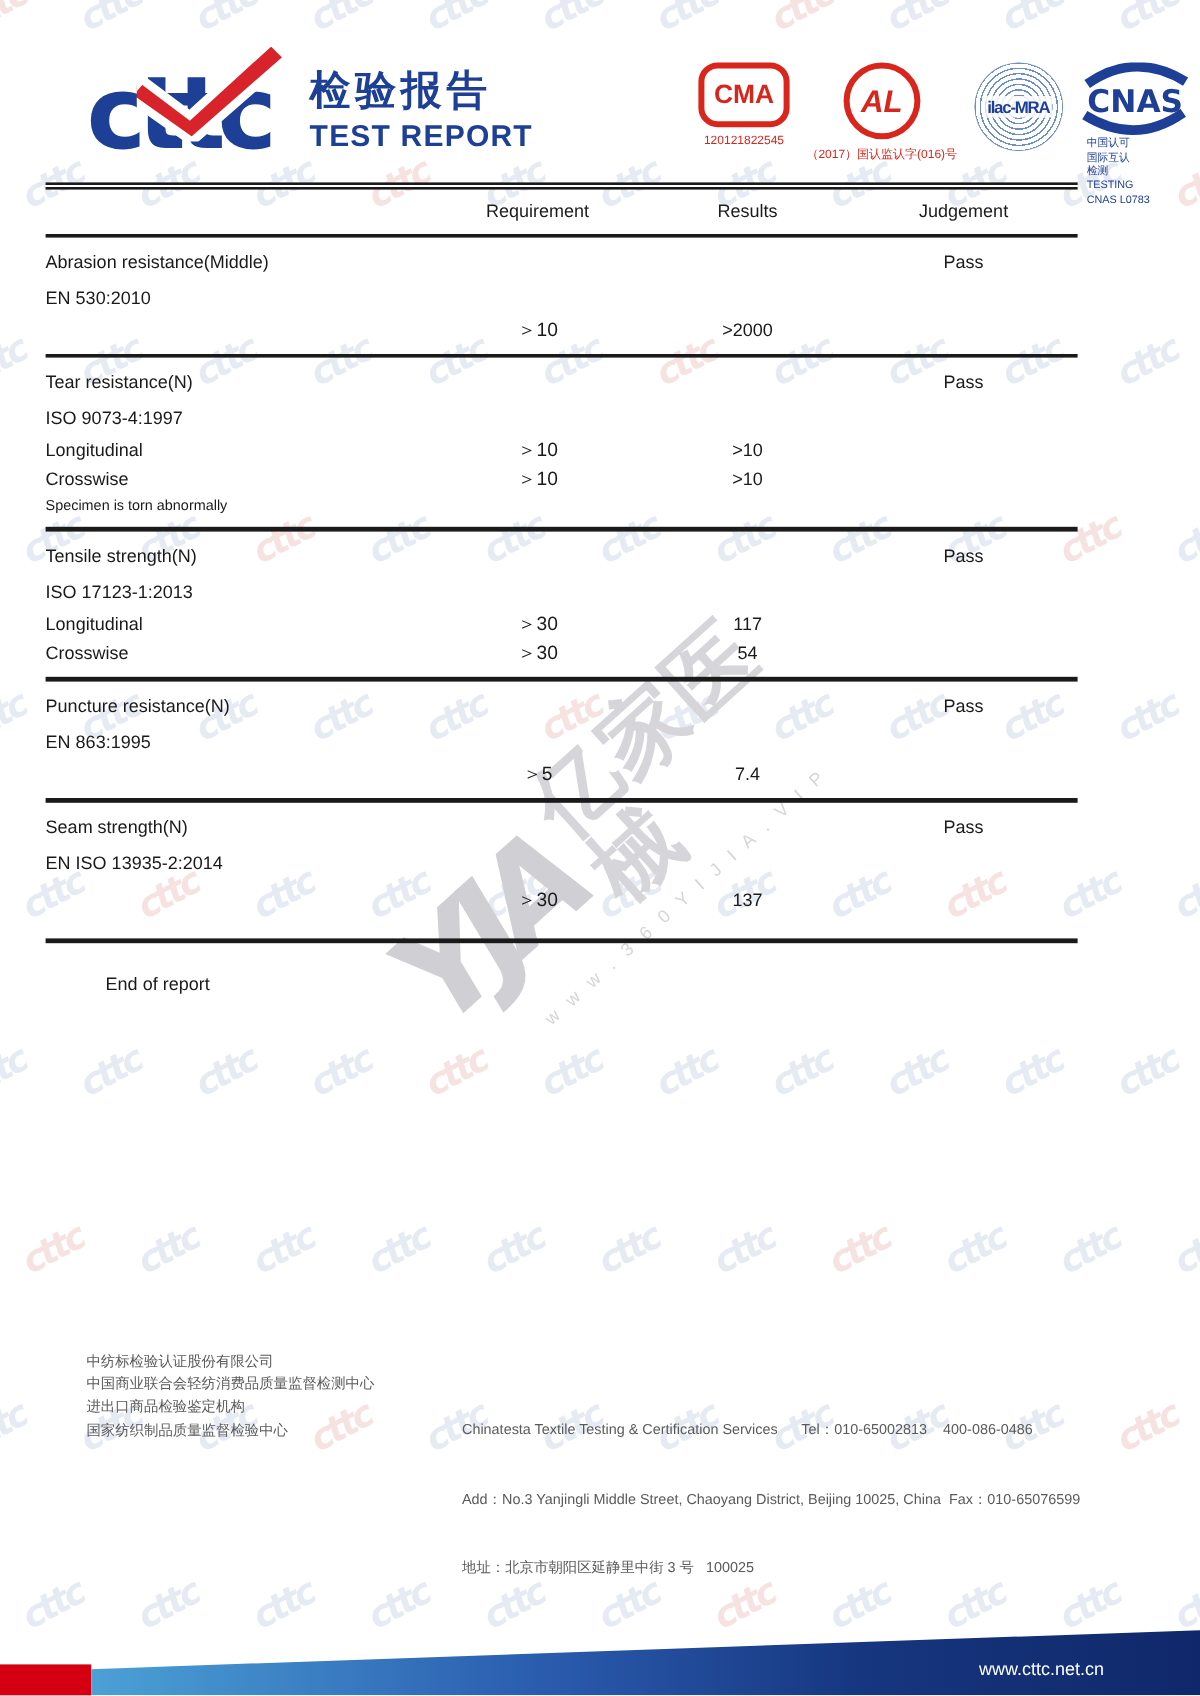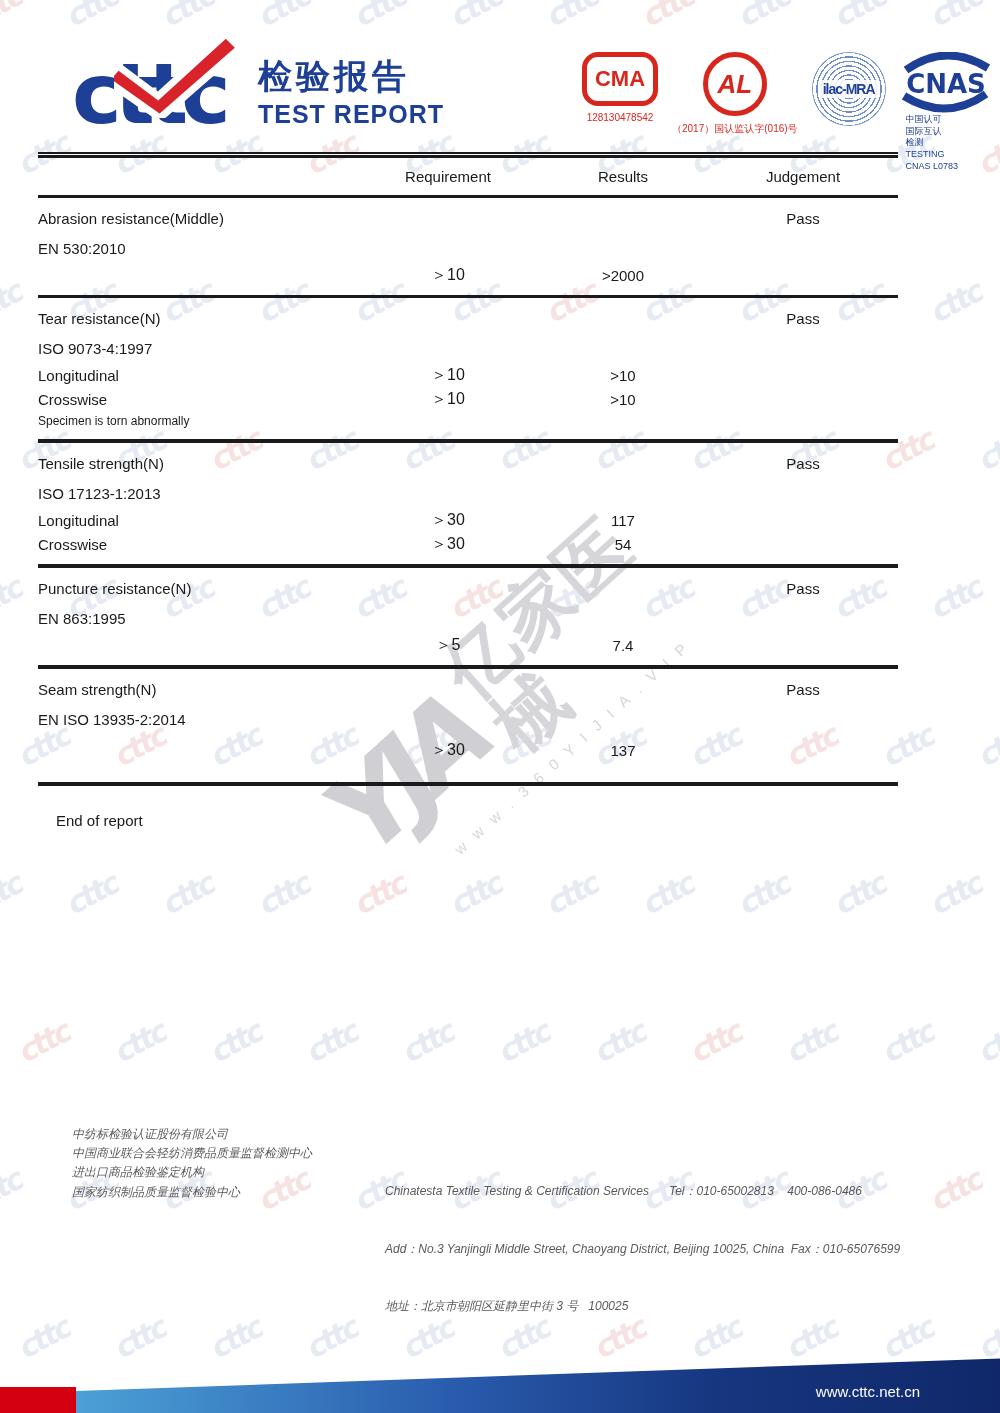--- a/index.html
+++ b/index.html
@@ -60,23 +60,23 @@
   .hdr-row{min-height:37px;font-size:15.5px;}
   .cell{font-size:15px;}
   .center{text-align:center;}
   .req{font-size:16px;}
   .section{padding:4px 0 8px 0;}
   .name-row{min-height:32px;}
   .std-row{min-height:29px;}
   .value-row{min-height:24px;}
   .note-row{min-height:20px;}
   .note{font-size:12px;}
-  .end-note{margin:26px 0 0 56px;font-size:15px;}
+  .end-note{margin:26px 0 0 88px;font-size:15px;}
   
-  .footer{position:absolute;left:0;right:0;bottom:58px;display:flex;z-index:1;font-style:italic;}
+  .footer{position:absolute;left:0;right:0;bottom:58px;display:flex;z-index:1;}
   .footer-cn{margin-left:72px;width:300px;font-size:12px;color:#5a5a5a;line-height:1.6;}
   .footer-contact{margin-left:13px;font-size:12px;color:#5a5a5a;line-height:1.6;padding-top:19px;white-space:pre;}
   .band{position:absolute;left:0;right:0;bottom:0;height:58px;z-index:2;}
   .band-wedge{position:absolute;inset:0;
     background:linear-gradient(90deg,#4ba0d6 8%,#2a5cae 45%,#16367f 72%,#10286a 100%);
     clip-path:polygon(7.6% 62%,100% 6%,100% 100%,7.6% 100%);}
   .band-red{position:absolute;left:0;bottom:0;width:76px;height:26px;background:#d40012;}
   .band-url{position:absolute;right:80px;bottom:13px;color:#ffffff;font-size:15px;z-index:3;}
 </style>
 </head>
@@ -217,21 +217,21 @@
         <div class="brand-cn">检验报告</div>
         <div class="brand-en">TEST REPORT</div>
       </div>
     </div>
 
     <div class="certs">
       <div class="cert">
         <div class="cma-box">
           <span>CMA</span>
         </div>
-        <div class="cert-caption">128130478542</div>
+        <div class="cert-caption">120121822545</div>
       </div>
       <div class="cert">
         <div class="al-circle">
           <span>AL</span>
         </div>
         <div class="cert-caption">（2017）国认监认字(016)号</div>
       </div>
       <div class="cert">
         <div class="ilac-circle">
           <span>ilac-MRA</span>

